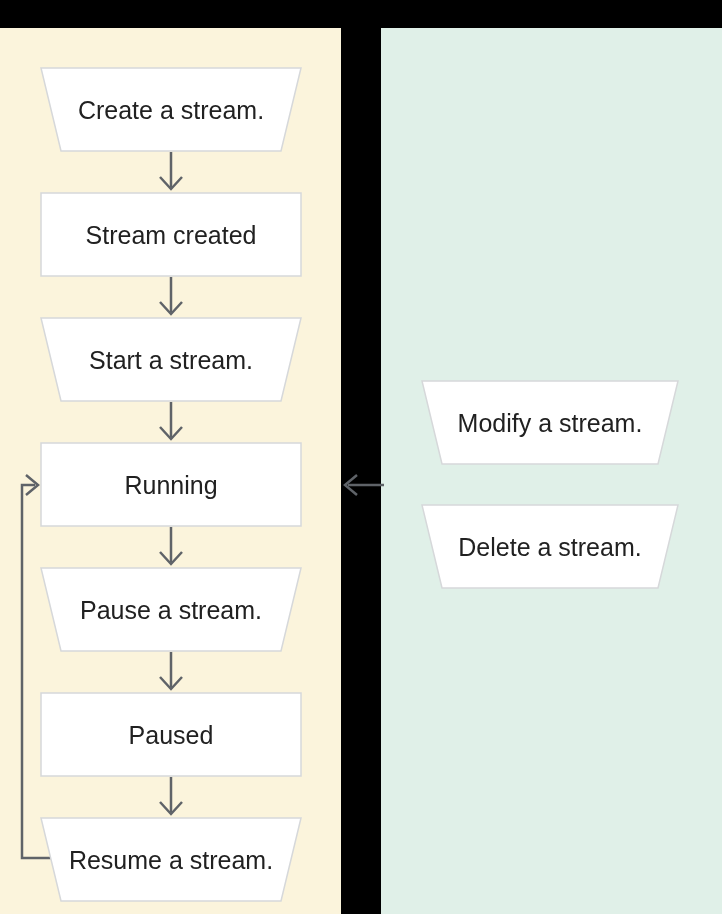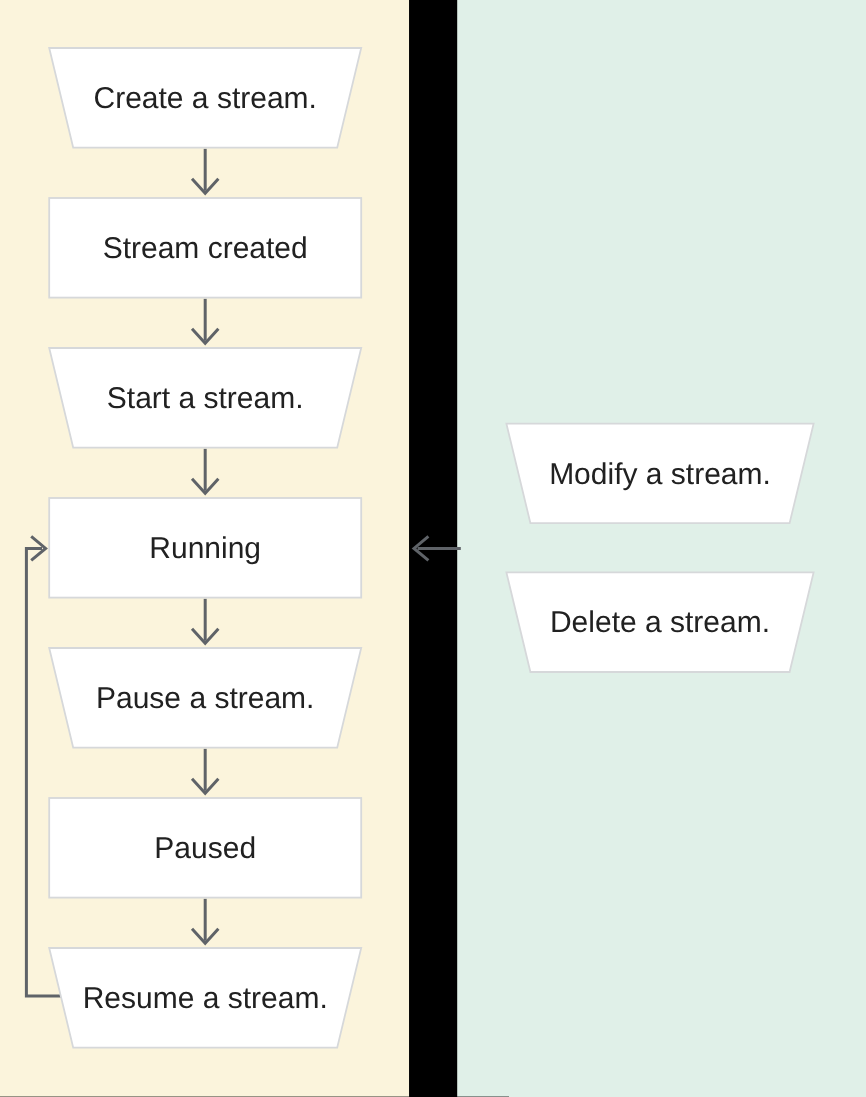--- a/index.html
+++ b/index.html
@@ -8,20 +8,21 @@
     background: #000000;
     width: 722px;
     height: 914px;
     overflow: hidden;
     font-family: "Liberation Sans", sans-serif;
   }
   .stage {
     position: relative;
     width: 722px;
     height: 661px;
+    margin-top: 28px;
   }
   svg { display: block; }
   .node-shape {
     fill: #ffffff;
     stroke: #d6d8da;
     stroke-width: 1.5;
   }
   .node-label {
     fill: #212121;
     font-family: "Liberation Sans", sans-serif;

